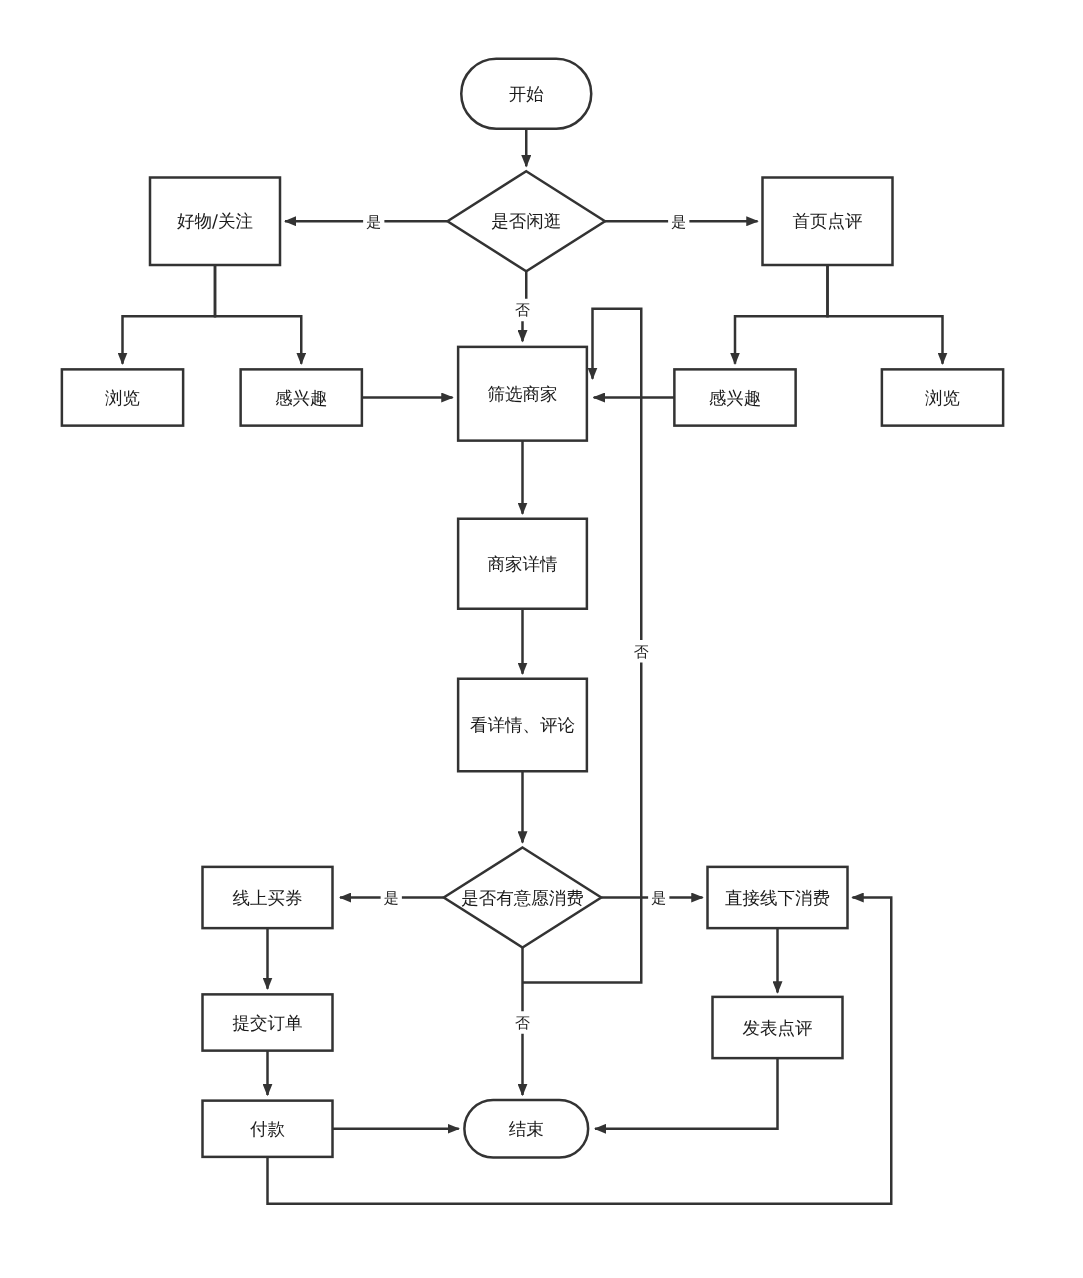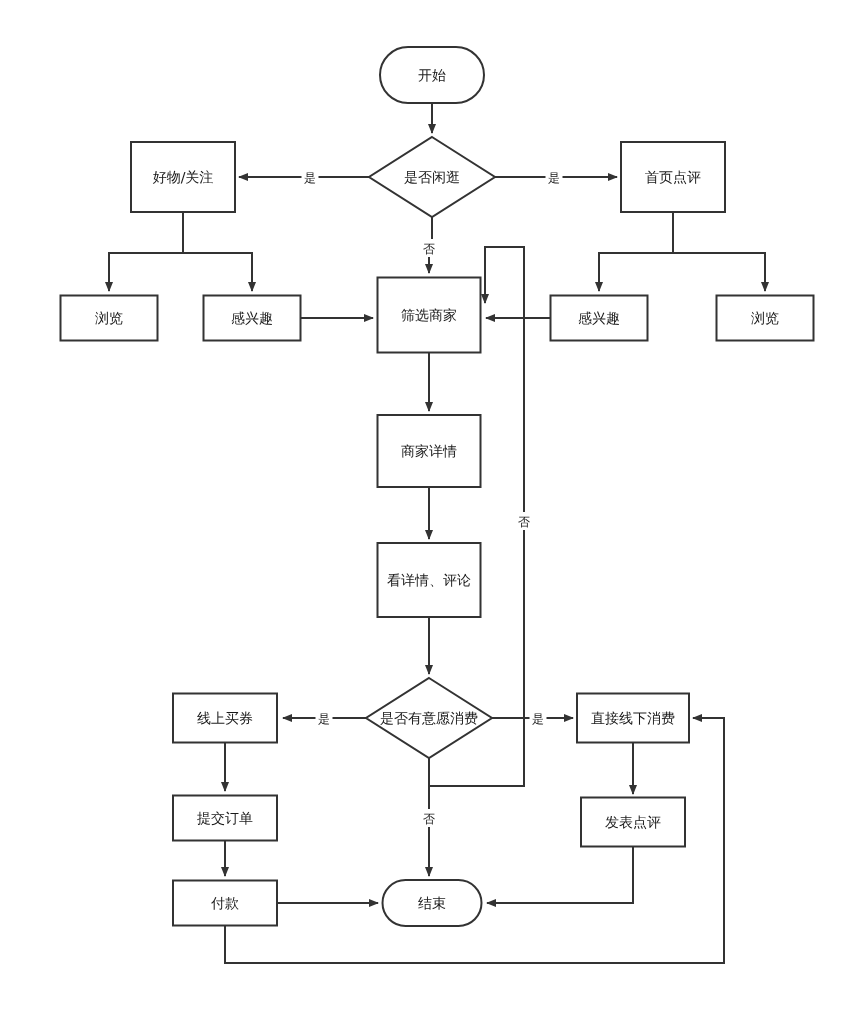--- a/index.html
+++ b/index.html
@@ -10,21 +10,20 @@
   body {
     width: 866px;
     height: 1022px;
     font-family: "DejaVu Sans", "Liberation Sans", sans-serif;
     overflow: hidden;
   }
   #flowchart-root {
     position: relative;
     width: 726px;
     height: 1022px;
-    margin-left: 11px;
   }
   svg#flow-svg {
     display: block;
     width: 866px;
     height: 1022px;
   }
   .node-shape {
     fill: #ffffff;
     stroke: #333333;
     stroke-width: 2;

